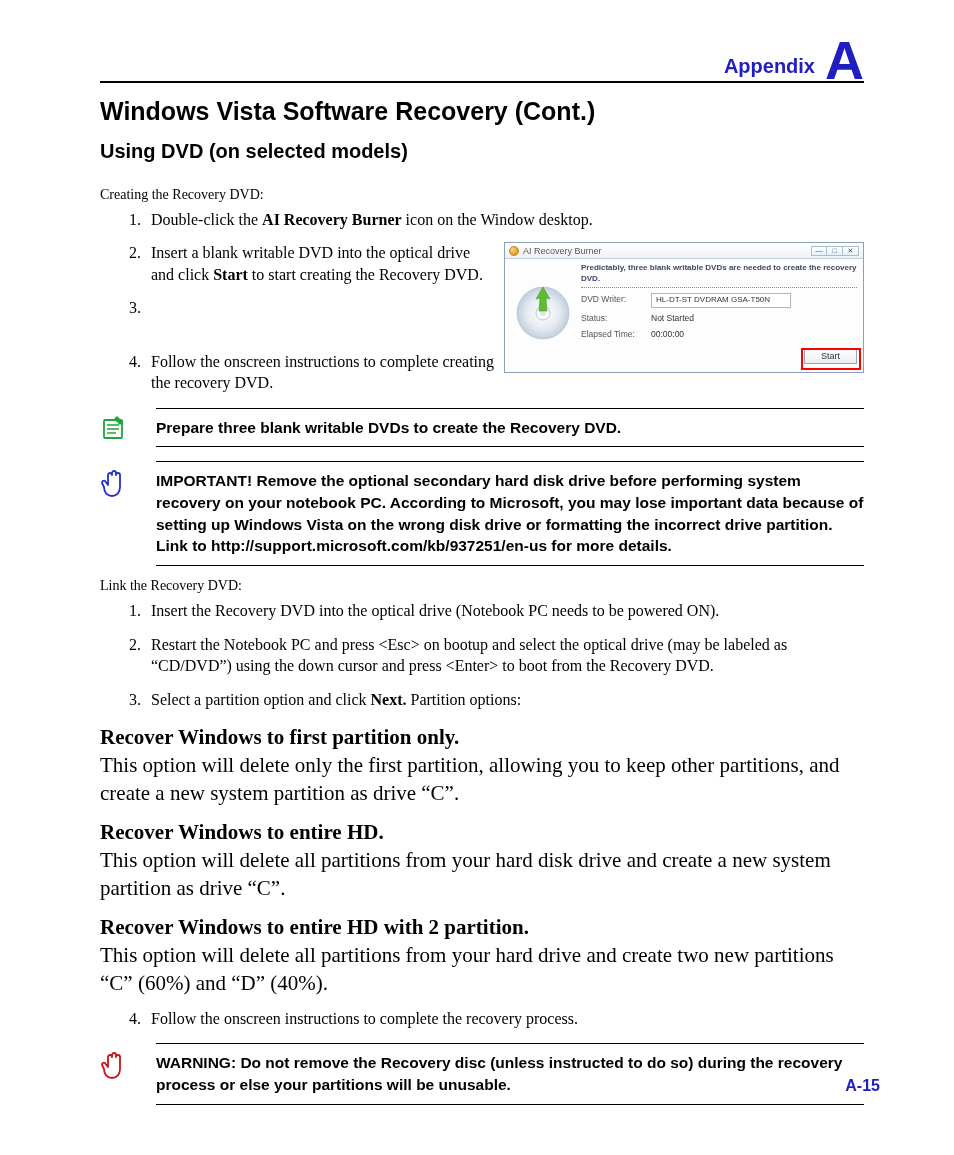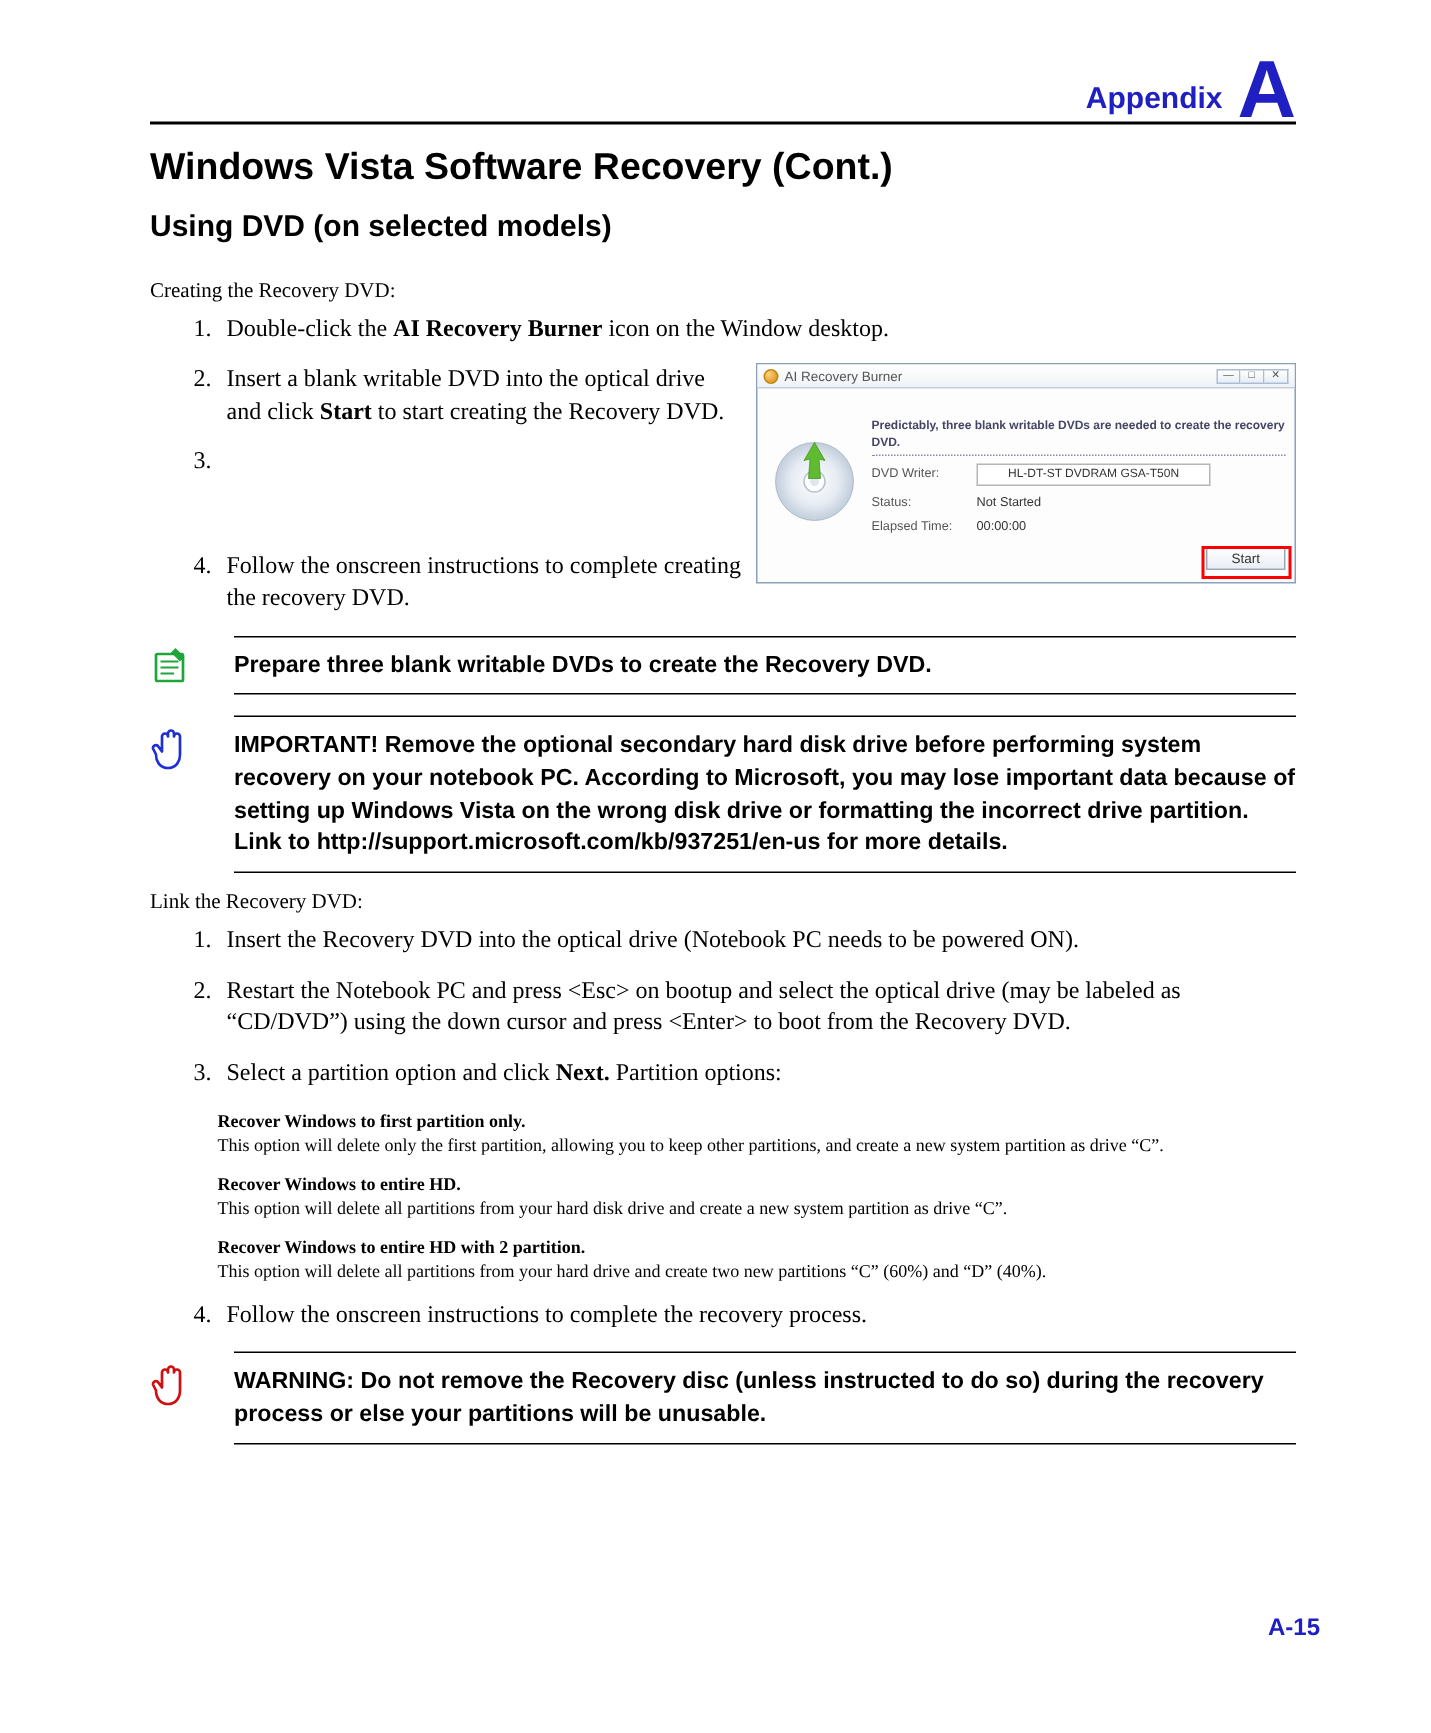--- a/index.html
+++ b/index.html
@@ -91,23 +91,22 @@
     flex:1;
     border-top: 1.5px solid #000;
     border-bottom: 1.5px solid #000;
     padding: 8px 0;
     font-family: Arial, Helvetica, sans-serif;
     font-weight: bold;
     font-size: 15.5px;
     line-height: 1.4;
   }
   .sub-opt {
-    margin-left: 45px;
     margin-bottom: 10px;
-    font-size:12px;
+    font-size:21px;
     line-height:1.35;
   }
   .sub-opt .opt-title {
     font-family: "Times New Roman", Times, serif;
     font-weight: bold;
     display:block;
   }
   .page-num {
     position:absolute;
     bottom: 60px;
@@ -136,25 +135,25 @@
     height:16px;
   }
   .app-titlebar .title-left { display:flex; align-items:center; gap:4px;}
   .win-icon { width:10px;height:10px;border:1px solid #c0850a;border-radius:50%;background:radial-gradient(circle at 30% 30%,#ffd27a,#d28a15);}
   .win-btns { display:flex; gap:0;}
   .win-btn { width:16px;height:10px;border:1px solid #a9bdd4;border-left:none;display:flex;align-items:center;justify-content:center;font-size:7px;background:linear-gradient(#fff,#e7eef6);}
   .win-btn:first-child{border-left:1px solid #a9bdd4;}
   .app-body { display:flex; padding:4px 6px 8px 6px; gap:6px; position:relative;}
   .disc-col { flex:0 0 64px; display:flex;align-items:center;justify-content:center;}
   .disc-svg { width:60px;height:60px;}
-  .info-col { flex:1;margin-top:16px; }
+  .info-col { flex:1; }
   .info-header { font-size:8px; color:#446; font-weight:bold; border-bottom:1px dotted #88a; padding-bottom:2px; margin-bottom:4px;}
   .info-row { display:flex; align-items:center; margin:5px 0; font-size:8.5px; color:#555;}
   .info-row .lbl { width:70px; }
-  .info-row .val-box { border:1px solid #b5b5b5;padding:1px 20px;min-width:140px;font-size:8px;color:#333;background:#fff;}
+  .info-row .val-box { border:1px solid #b5b5b5;padding:1px 4px;min-width:140px;font-size:8px;color:#333;background:#fff;}
   .info-row .val-plain { color:#333;}
   .start-area { display:flex; justify-content:flex-end; padding-top:2px;}
   .start-btn { border:1px solid #9aa7b7; background:linear-gradient(#fff,#e9eef4); font-size:9px; padding:2px 16px; color:#333;}
   .red-highlight { position:absolute; right:2px; bottom:2px; width:60px; height:22px; border:2px solid #ff0000; pointer-events:none;}
   b.arial { font-family:"Times New Roman",Times,serif;}
 </style>
 </head>
 <body>
 
 <div class="page">

